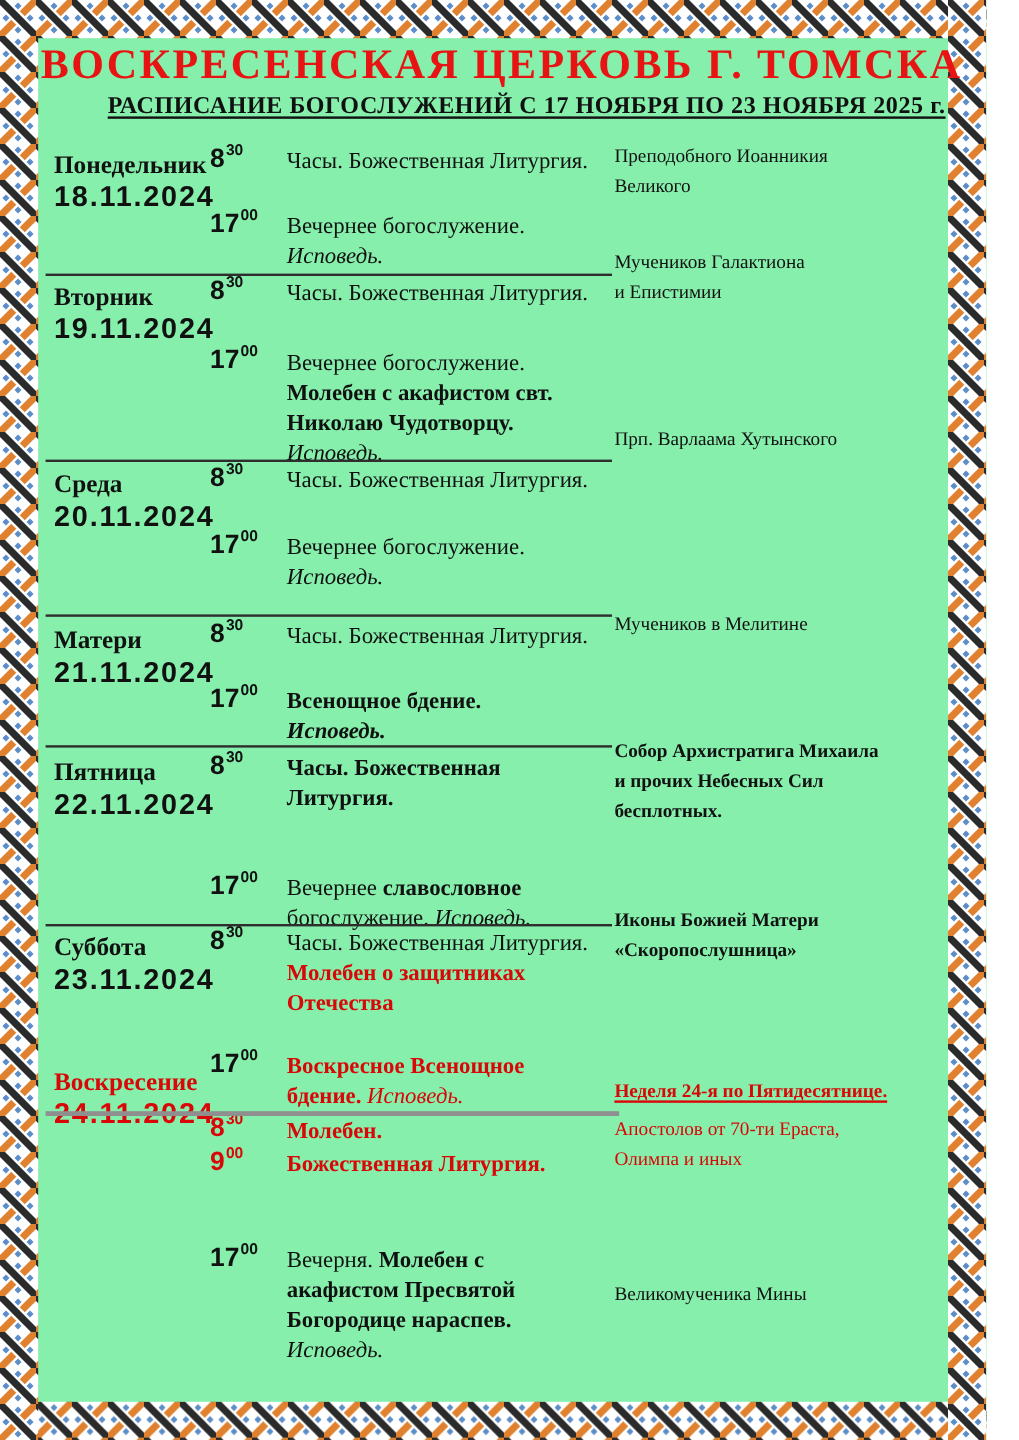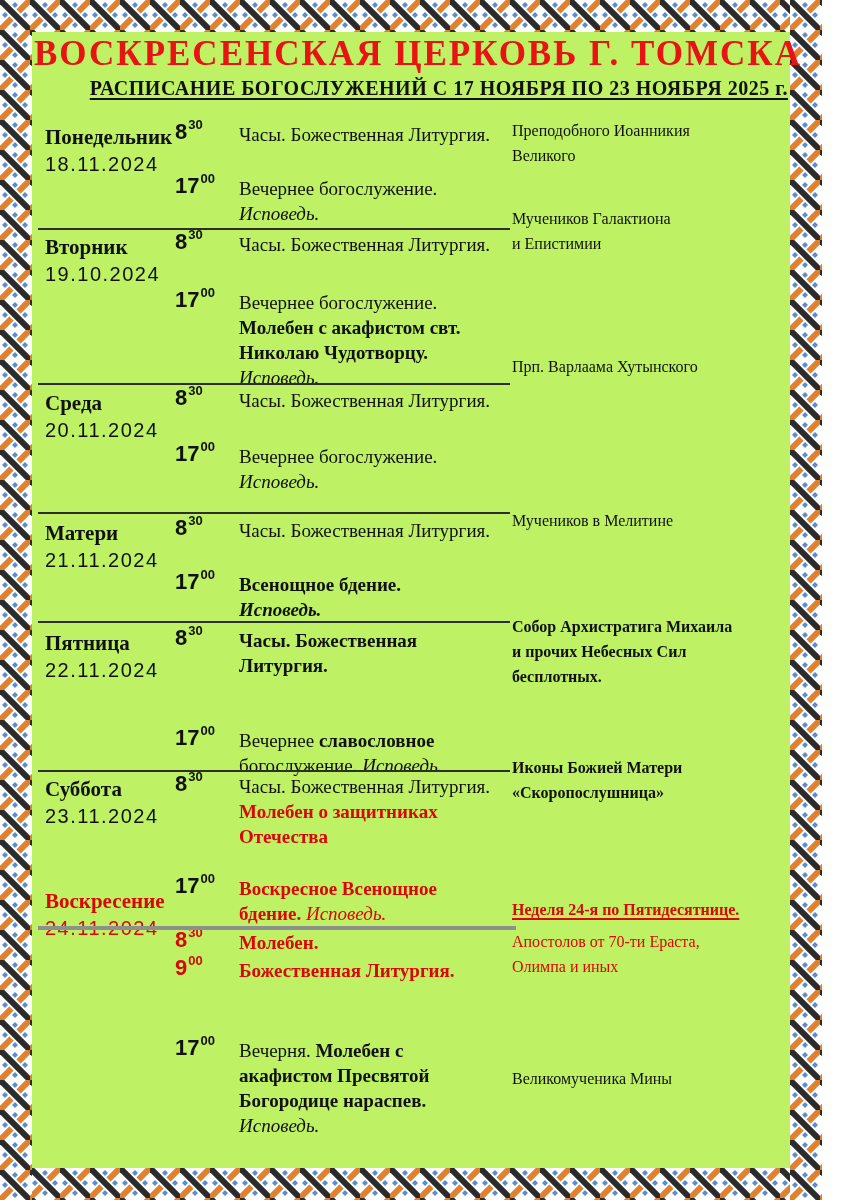--- a/index.html
+++ b/index.html
@@ -1,35 +1,35 @@
 <!DOCTYPE html>
 <html lang="ru" style="--title-red: #e81313; --red: #d90707; --divgray: #8f8f8f;"><head>
 <meta charset="utf-8">
 <style>
   html,body{margin:0;padding:0;background:#fff;}
-  .page{position:relative;width:822px;height:1200px;background:#bef264;overflow:hidden;
+  .page{position:relative;width:822px;height:1200px;background:#86efac;overflow:hidden;
         font-family:"Liberation Serif",serif;color:#111;}
   
   .bstrip{position:absolute;display:block;}
   .bstrip.top{left:0;top:0;}
   .bstrip.bottom{left:0;bottom:0;}
   .bstrip.left{left:0;top:0;}
   .bstrip.right{right:0;top:0;}
 
   .title{position:absolute;top:34px;left:34px;right:34px;margin:0;text-align:center;
          font-size:35px;font-weight:bold;letter-spacing:2px;color:var(--title-red,#e81313);
          font-family:"Liberation Serif",serif;white-space:nowrap;}
   .subtitle{position:absolute;top:77px;left:34px;right:34px;margin:0;text-align:right;
          font-size:20px;font-weight:bold;letter-spacing:.5px;color:#111;
          text-decoration:underline;text-decoration-thickness:2px;text-underline-offset:3px;
          font-family:"Liberation Serif",serif;white-space:nowrap;}
 
   .day-label{position:absolute;left:45px;width:135px;line-height:27px;}
   .day-name{display:block;font-weight:bold;font-size:21px;font-family:"Liberation Serif",serif;}
-  .day-date{display:block;font-weight:normal;font-size:20px;letter-spacing:1.5px;
+  .day-date{display:block;font-weight:bold;font-size:24px;letter-spacing:1.5px;
             font-family:"Liberation Sans",sans-serif;}
   .day-label.r .day-name,.day-label.r .day-date{color:var(--red,#d90707);}
 
   .service{position:absolute;left:175px;display:flex;align-items:flex-start;}
   .time{flex:0 0 64px;font-family:"Liberation Sans",sans-serif;font-weight:bold;
         font-size:22px;line-height:24px;white-space:nowrap;}
   .time sup{font-size:13px;line-height:0;position:relative;top:-2px;left:1px;}
   .stext{width:274px;font-size:19px;line-height:25px;padding-top:2px;}
   .stext .line{min-height:25px;}
 
@@ -121,21 +121,21 @@
       </div>
       <div class="service" style="top: 174px;">
         <span class="time">17<sup>00</sup></span>
         <div class="stext">
           <div class="line"><span>Вечернее богослужение.</span></div>
           <div class="line"><span class="i">Исповедь.</span></div>
         </div>
       </div>
       <div class="day-label" style="top: 234px;">
         <span class="day-name">Вторник</span>
-        <span class="day-date">19.10.2024</span>
+        <span class="day-date">19.11.2024</span>
       </div>
       <div class="service" style="top: 230px;">
         <span class="time">8<sup>30</sup></span>
         <div class="stext">
           <div class="line"><span>Часы. Божественная Литургия.</span></div>
         </div>
       </div>
       <div class="service" style="top: 288px;">
         <span class="time">17<sup>00</sup></span>
         <div class="stext">

